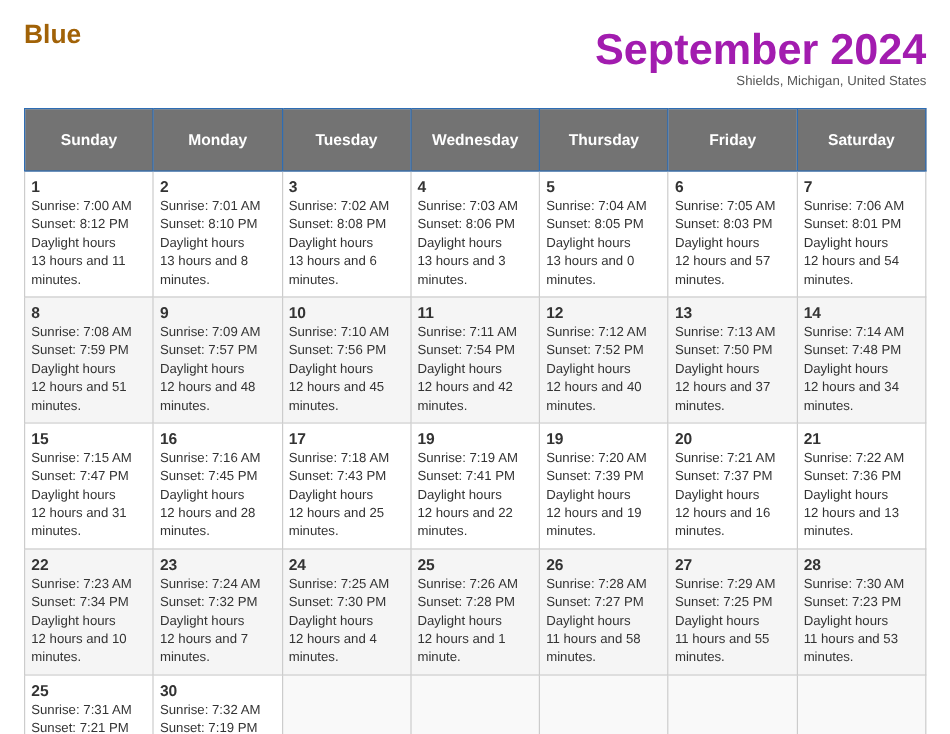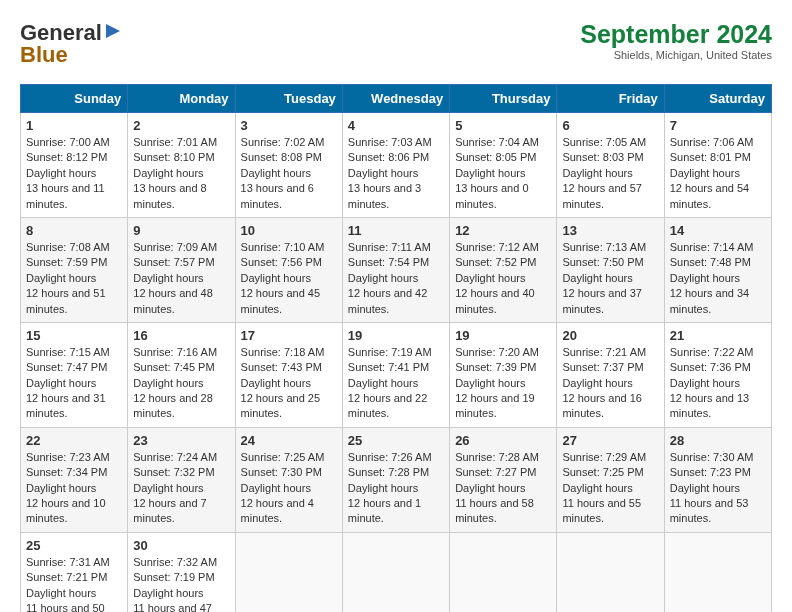--- a/index.html
+++ b/index.html
@@ -22,38 +22,38 @@
       align-items: flex-start;
     }
     .logo-top {
       display: flex;
       align-items: center;
     }
     .title-block {
       text-align: right;
     }
     .month-title {
-      font-size: 25px;
+      font-size: 36px;
       font-weight: bold;
-      color: #15803d;
+      color: #a21caf;
     }
     .location {
       font-size: 11px;
       color: #555;
     }
     table {
       width: 100%;
       border-collapse: collapse;
       font-size: 11px;
     }
     th {
-      background: #0369a1;
+      background: #737373;
       color: #fff;
-      text-align: right;
-      padding: 6px 6px;
+      text-align: center;
+      padding: 18px 6px;
       font-size: 13px;
       font-weight: bold;
       border: 1px solid #2e6db4;
     }
     td {
       border: 1px solid #ccc;
       vertical-align: top;
       padding: 5px 5px;
       width: 14.28%;
       min-height: 80px;
@@ -73,28 +73,20 @@
       line-height: 1.4;
     }
     .empty { background: #f9f9f9; }
     tr:nth-child(even) .empty { background: #efefef; }
   </style>
 </head>
 <body>
 
 <div class="header">
   <div class="logo">
-    <div class="logo-top">
-      <span style="font-size:22px;font-weight:bold;color:#333;">General</span>
-      <span style="display:inline-block;margin-left:2px;">
-        <svg width="18" height="18" viewBox="0 0 18 18">
-            <polygon points="2,2 16,9 2,16" fill="#2e6db4"></polygon>
-          </svg>
-      </span>
-    </div>
     <span style="font-size:22px;font-weight:bold;color:#a16207;margin-top:-4px;">Blue</span>
   </div>
   <div class="title-block">
     <div class="month-title">September 2024</div>
     <div class="location">Shields, Michigan, United States</div>
   </div>
 </div>
 
 <table>
   <thead>

